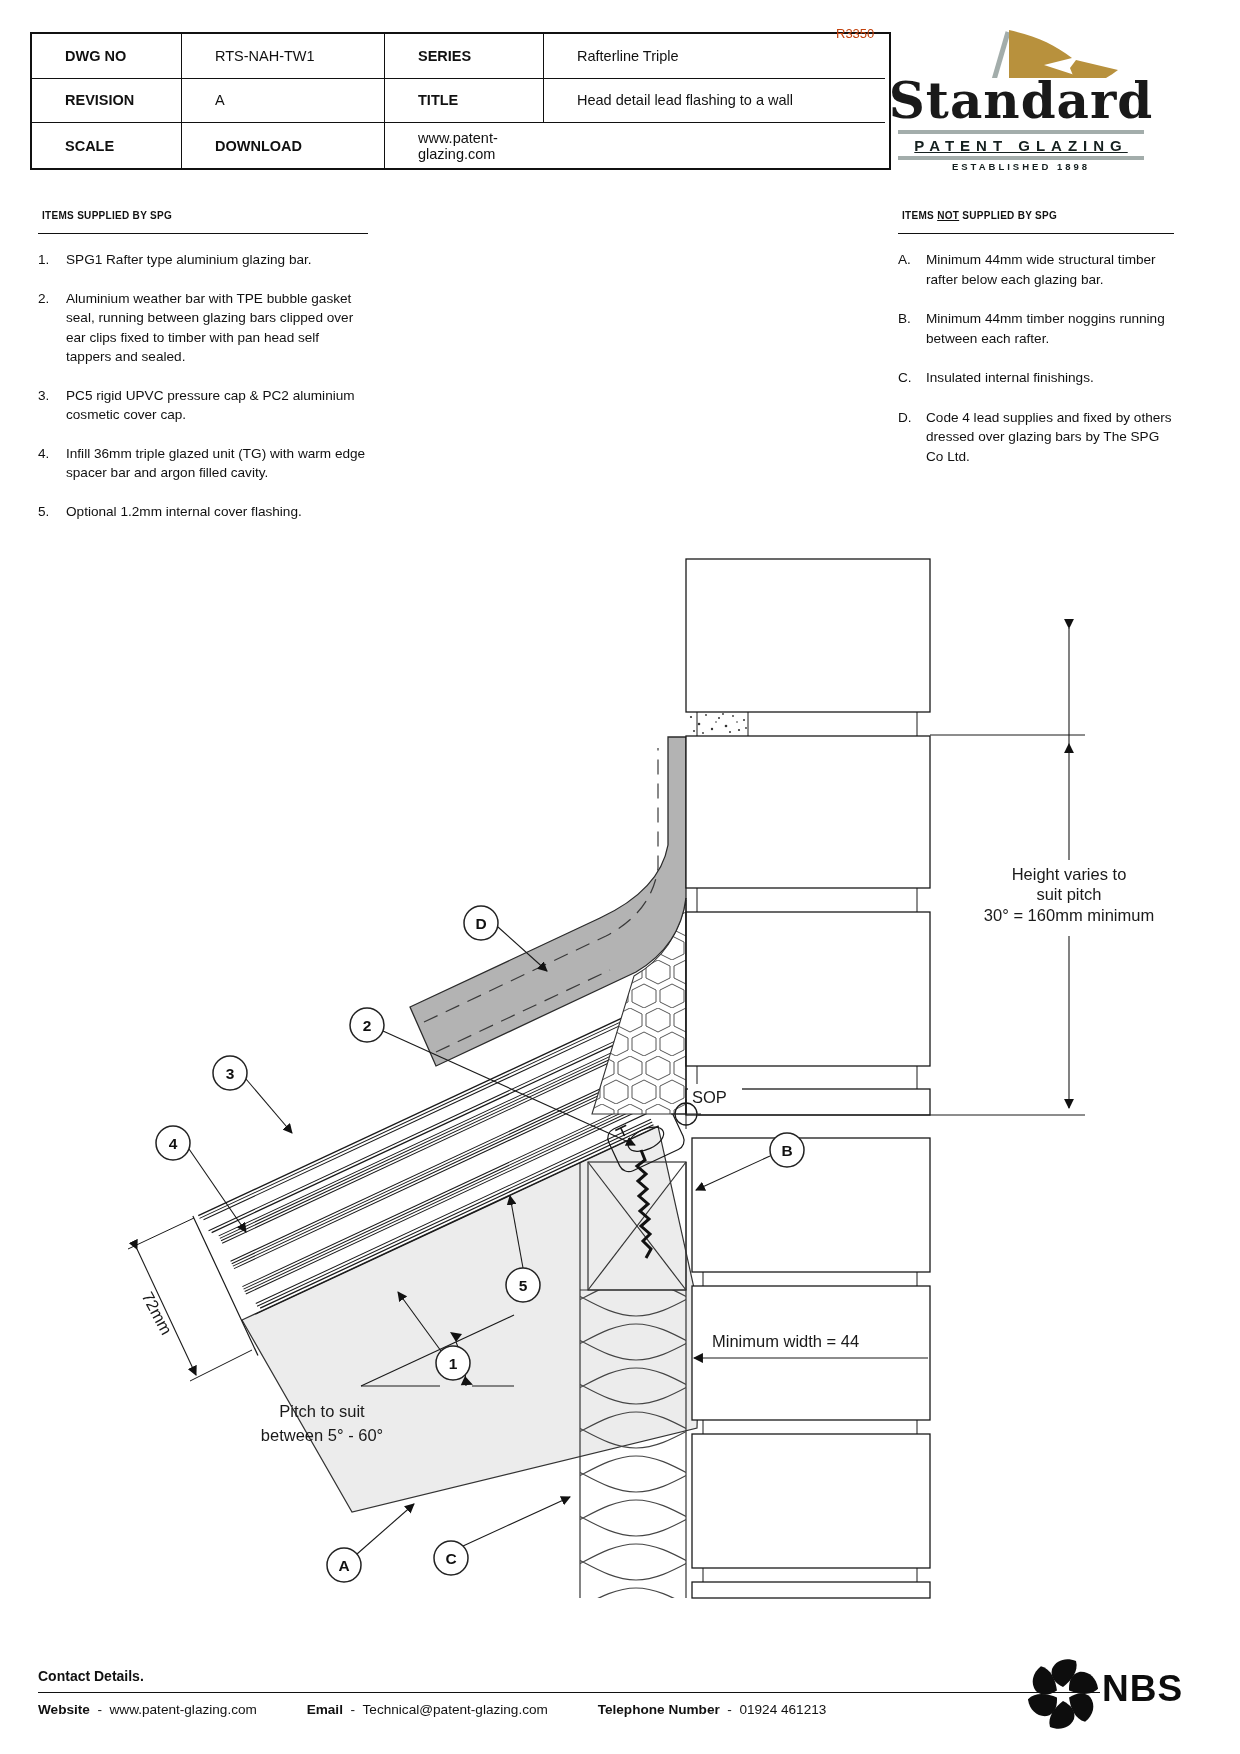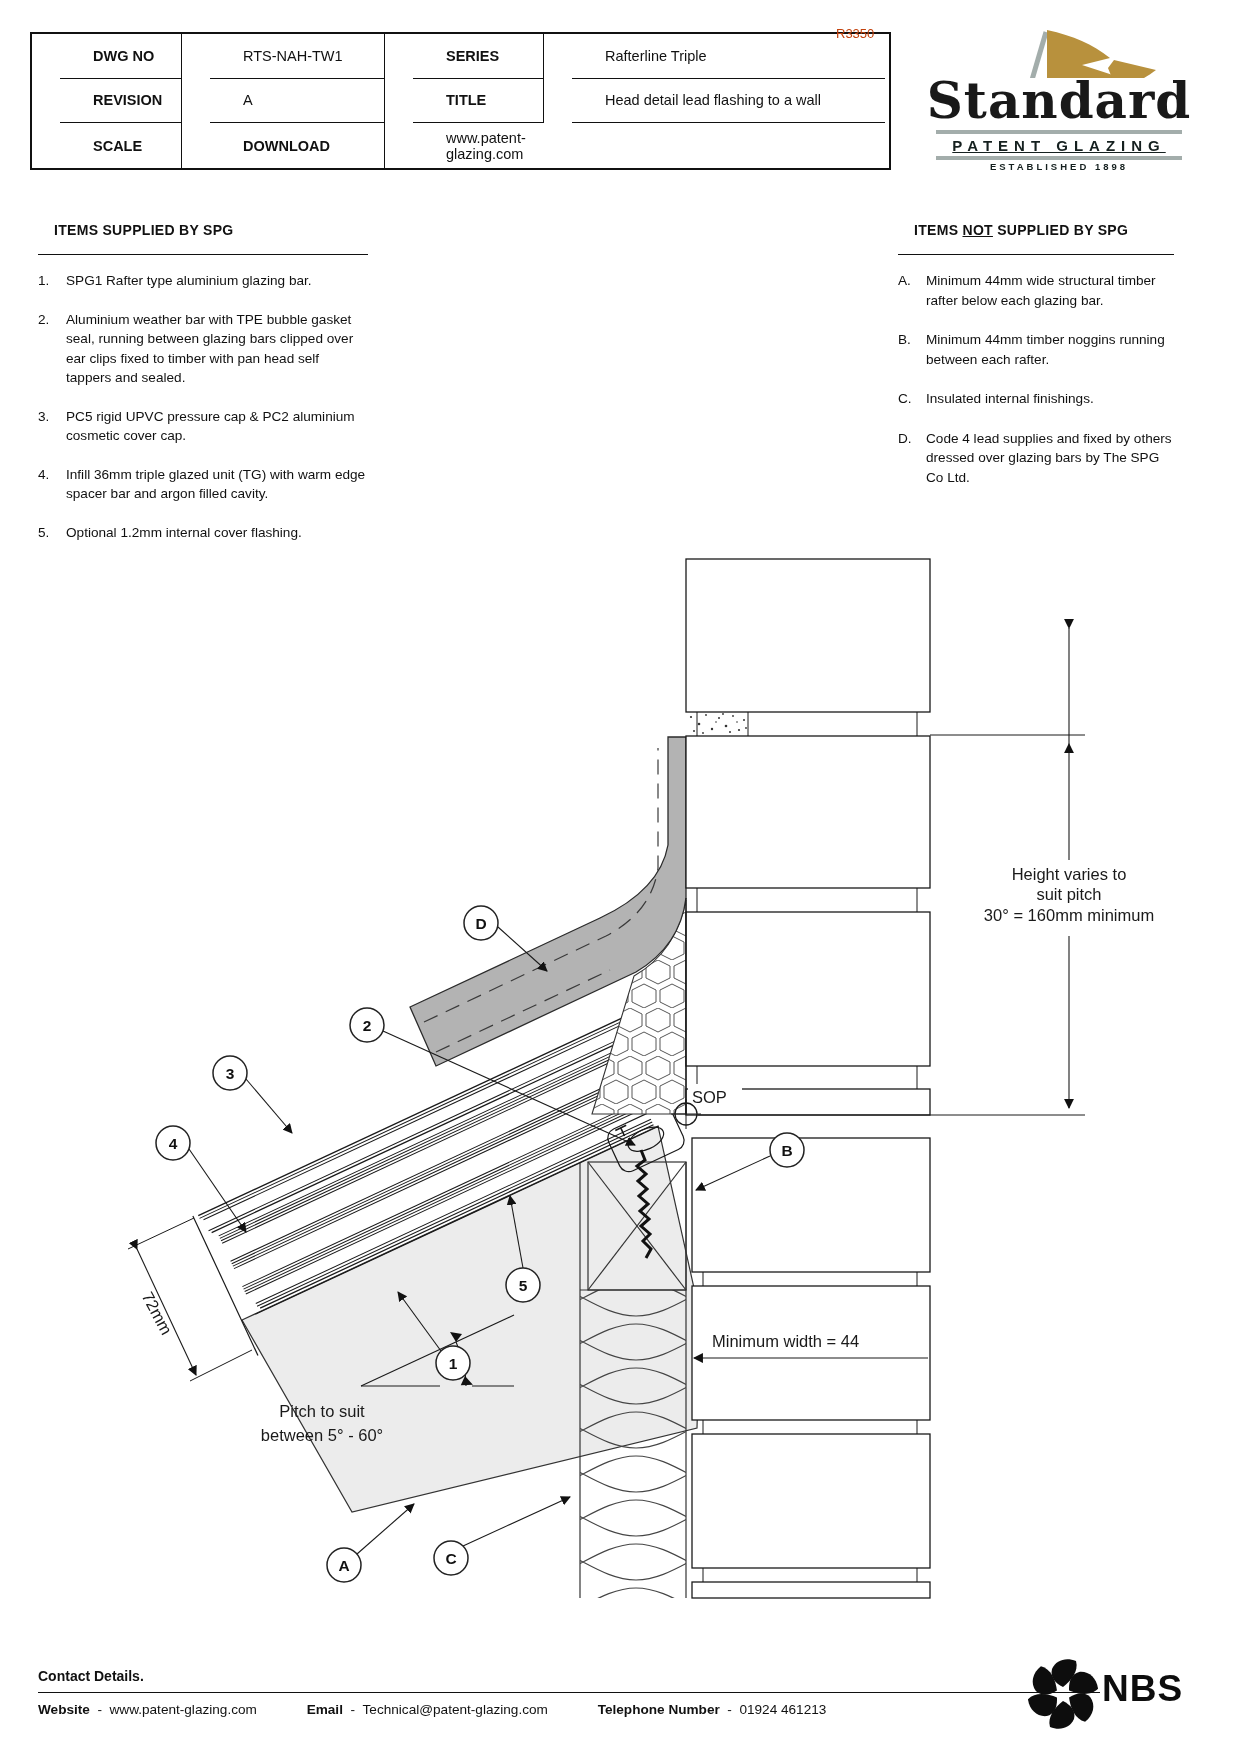--- a/index.html
+++ b/index.html
@@ -3,38 +3,38 @@
 <meta charset="utf-8">
 <style>
   html,body{margin:0;padding:0;background:#fff;}
   #page{position:relative;width:1240px;height:1754px;background:#fff;overflow:hidden;
         font-family:"Liberation Sans",sans-serif;color:#111;}
   
   #titleblock{position:absolute;left:30px;top:32px;width:857px;height:134px;
     border:2px solid #111;display:grid;grid-template-columns:150px 203px 159px 341px;
     grid-template-rows:1fr 1fr 1fr;}
   #titleblock .cell{border-right:1.3px solid #111;border-bottom:1.3px solid #111;
-    display:flex;align-items:center;padding-left:33px;font-size:14.5px;margin-left:28px;}
+    display:flex;align-items:center;padding-left:33px;font-size:14.5px;}
   #titleblock .cell.lastcol{border-right:none;}
   #titleblock .cell.lastrow{border-bottom:none;}
   #titleblock .lbl{font-weight:bold;}
   #ref-code{position:absolute;left:836px;top:26px;font-size:13px;color:#c2410c;}
   
-  #logo{position:absolute;left:926px;top:18px;width:266px;height:152px;text-align:center;}
+  #logo{position:absolute;left:888px;top:18px;width:266px;height:152px;text-align:center;}
   #logo .wordmark{position:absolute;left:0;top:58px;width:266px;
       font-family:"DejaVu Serif","Liberation Serif",serif;font-size:50px;font-weight:bold;
       color:#191919;letter-spacing:1px;line-height:50px;}
   #logo .rule{position:absolute;left:10px;width:246px;height:4px;background:#a3adab;}
   #logo .sub{position:absolute;left:0;top:119px;width:266px;font-size:15px;font-weight:bold;
       letter-spacing:6px;color:#15201f;text-decoration:underline;}
   #logo .est{position:absolute;left:0;top:143px;width:266px;font-size:9.5px;font-weight:bold;
       letter-spacing:3px;color:#15201f;}
   
   .listblock{position:absolute;}
-  .listblock h2{margin:16px;font-size:14px;font-weight:bold;letter-spacing:.3px;}
+  .listblock h2{margin:4px;font-size:10px;font-weight:bold;letter-spacing:.3px;}
   .listblock .rule{height:1.4px;background:#111;margin-top:12px;margin-bottom:16px;}
   .litem{display:flex;margin-bottom:19px;font-size:13.6px;line-height:19.5px;}
   .litem .num{width:28px;flex:0 0 28px;}
   #supplied{left:38px;top:206px;width:330px;}
   #notsupplied{left:898px;top:206px;width:276px;}
   #notsupplied .litem{margin-bottom:20px;}
   
   #key{left:38px;top:610px;width:330px;}
   #key .keytext{font-size:13.6px;}
   

